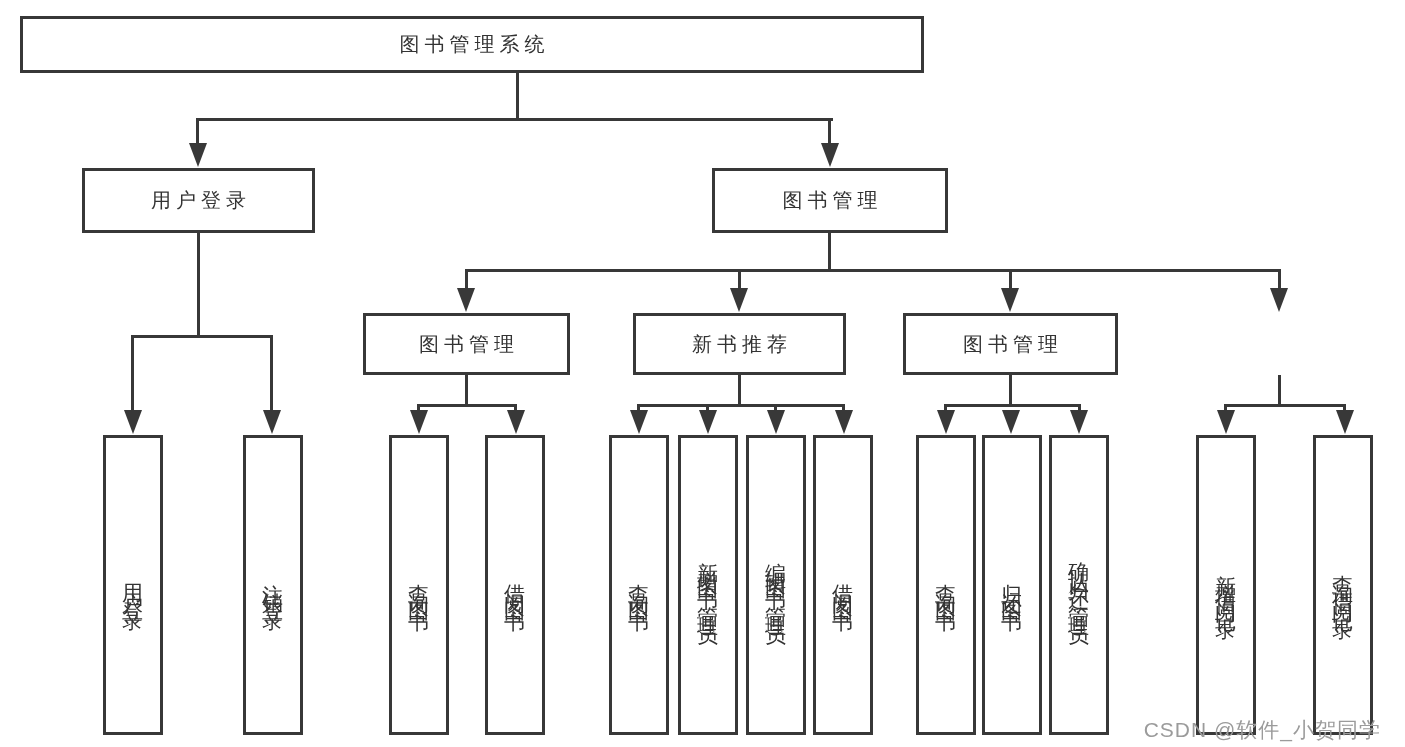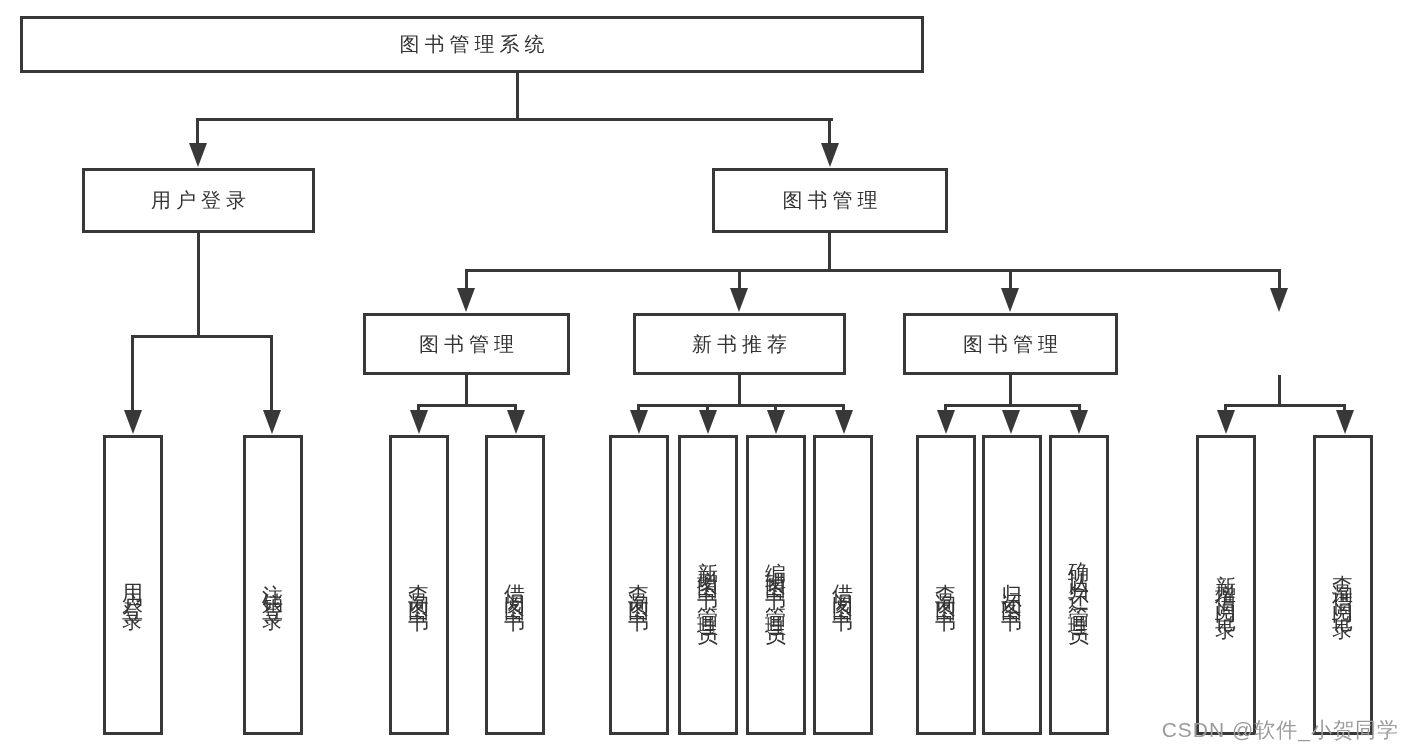--- a/index.html
+++ b/index.html
@@ -101,21 +101,21 @@
 
   
   #c7v{left:1278px;top:375px;height:31px;}
   #c7h{left:1224px;top:404px;width:122px;}
   #c7s1{left:1224px;top:404px;height:9px;}
   #c7s2{left:1343px;top:404px;height:9px;}
   #a-lf11{left:1217px;top:410px;}
   #a-lf12{left:1336px;top:410px;}
 
   .watermark{
-    position:absolute;right:6px;top:716px;font-size:21px;color:#9b9b9b;
+    position:absolute;right:24px;top:716px;font-size:21px;color:#9b9b9b;
     letter-spacing:1px;white-space:nowrap;
   }
 </style>
 </head>
 <body>
 
 <div class="stage">
 
   <div class="box" id="root">图书管理系统</div>
 

